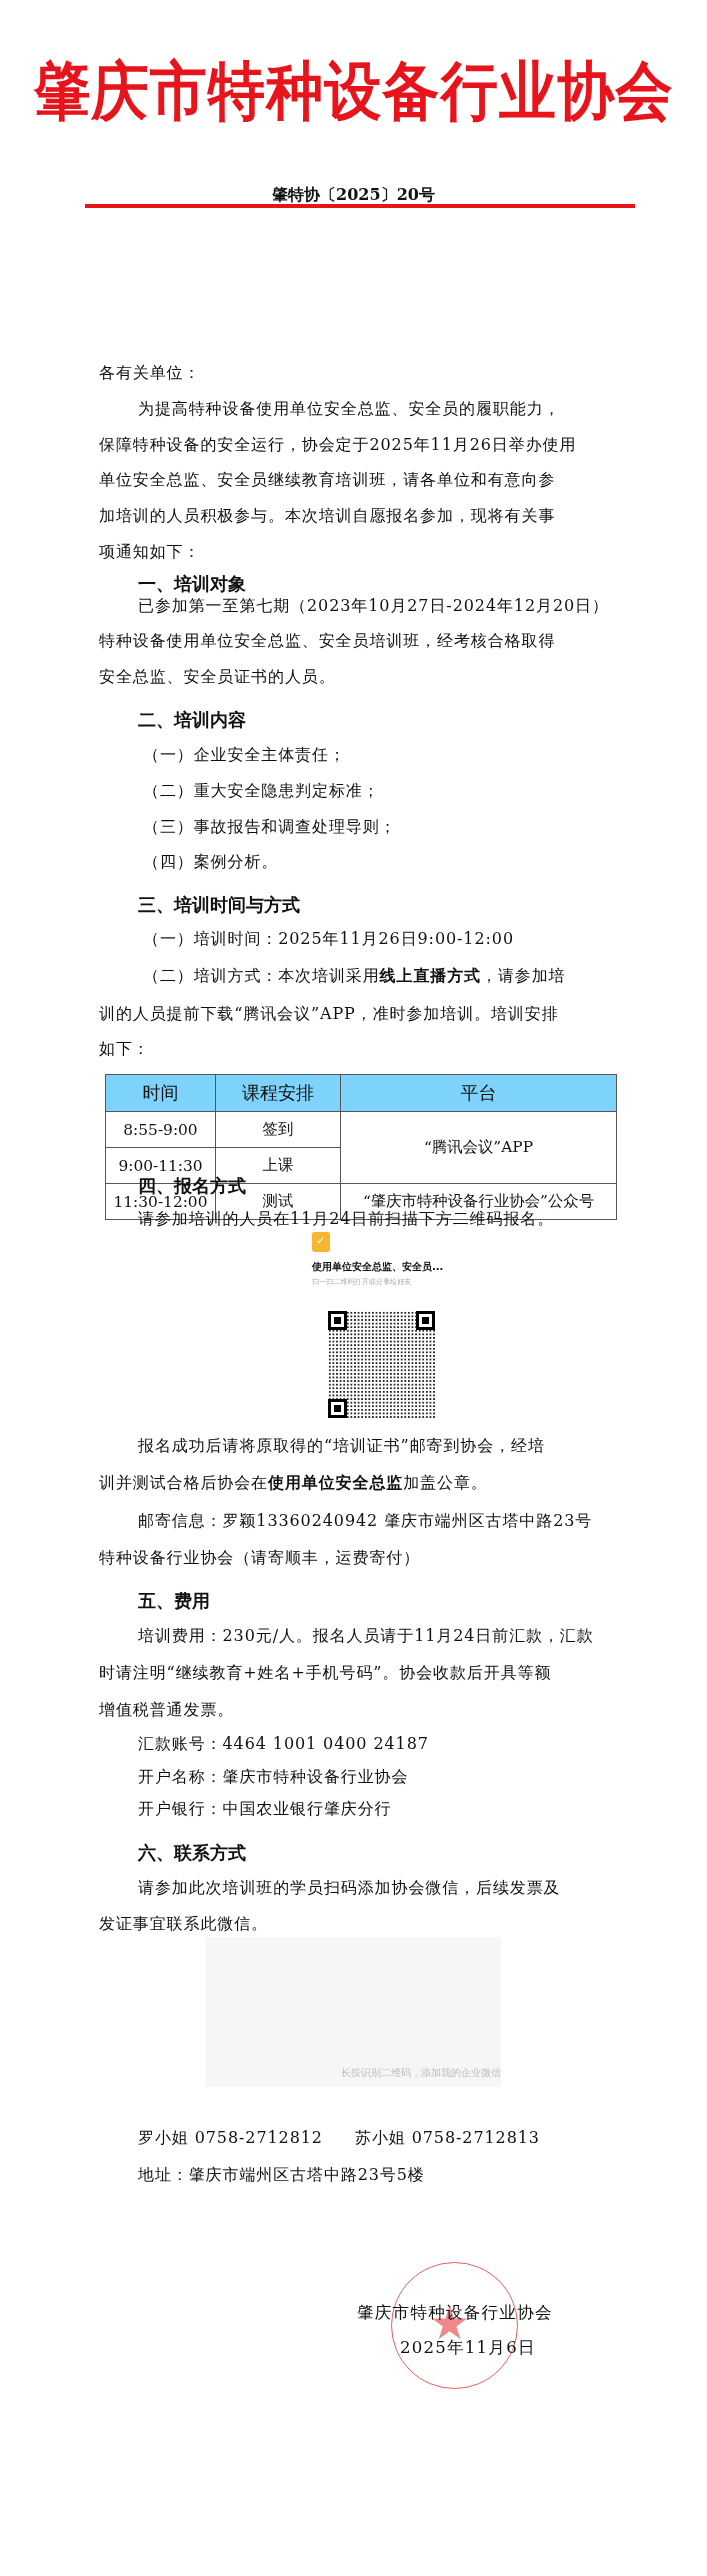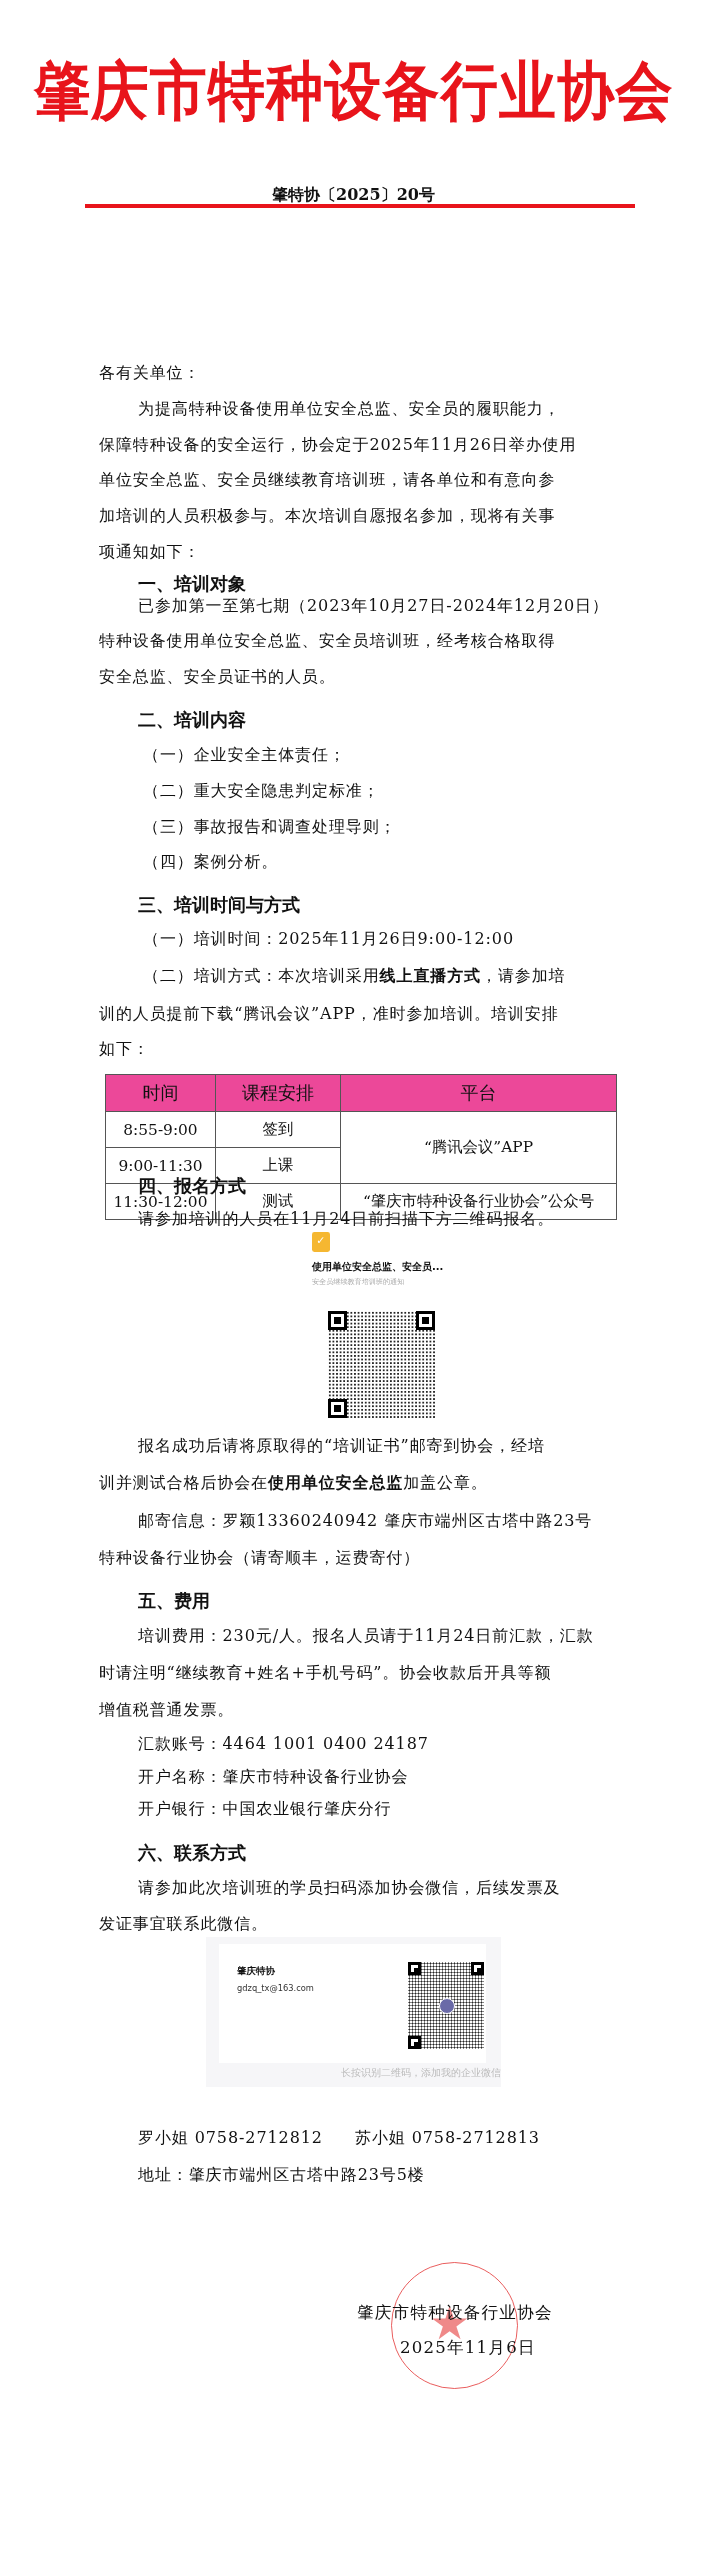--- a/index.html
+++ b/index.html
@@ -12,21 +12,21 @@
   .doc-no { left: 0; width: 707px; top: 185px; text-align: center; font-size: 16px; font-weight: bold; }
   .red-rule { left: 85px; top: 204px; width: 550px; height: 4.2px; background: #e8141b; }
   .doc-title { left: 0; width: 707px; text-align: center; font-size: 26px; font-weight: bold; line-height: 46px; top: 242px; }
   .line { position: absolute; left: 99px; font-size: 16px; white-space: nowrap; letter-spacing: 0.9px; }
   .ind { left: 138px; }
   .ind2 { left: 143px; }
   .h { position: absolute; left: 138px; font-size: 18px; font-weight: bold; font-family: "DejaVu Sans", sans-serif; }
   b.em { font-family: "DejaVu Sans", sans-serif; font-weight: bold; }
   table.sched { position: absolute; left: 105px; top: 1027px; width: 512px; border-collapse: collapse; font-size: 15.4px; }
   table.sched th, table.sched td { border: 0.9px solid #555; text-align: center; }
-  table.sched th { background: #ec4899; height: 34px; font-size: 18px; font-weight: normal; }
+  table.sched th { background: #7dd3fc; height: 34px; font-size: 18px; font-weight: normal; }
   table.sched td { height: 33px; }
   .qr1-wrap { left: 309px; top: 1229px; width: 154px; }
   .qr-icon { width: 18px; height: 20px; background: #f5b731; border-radius: 2.4px; position: relative; }
   .qr-icon::after { content: "\2713"; color: #fff; position: absolute; left: 4.2px; top: 2.4px; font-size: 10.7px; font-family: "DejaVu Sans", sans-serif; }
   .qr-title { font-family: "DejaVu Sans", sans-serif; font-weight: bold; font-size: 10px; margin-top: 8.3px; white-space: nowrap; }
   .qr-sub { font-family: "DejaVu Sans", sans-serif; font-size: 7.1px; color: #aaa; margin-top: 2.4px; white-space: nowrap; }
   .qr { position: relative; background: #fff; }
   .qr .finder { position: absolute; width: 13px; height: 13px; border: 3.6px solid #000; background: #fff; }
   .qr .finder::after { content: ""; position: absolute; left: 3px; top: 3px; width: 7.1px; height: 7.1px; background: #000; }
   .qr .dots { position: absolute; background-image: radial-gradient(#000 45%, transparent 50%); background-size: 3.6px 3.6px; opacity: 0.85; }
@@ -100,21 +100,21 @@
     </tr>
   </tbody>
 </table>
 
 <div class="h" style="top:1174px">四、报名方式</div>
 <div class="line ind" style="top:1209px">请参加培训的人员在11月24日前扫描下方二维码报名。</div>
 
 <div class="abs qr1-wrap" style="left:312px; top:1232px">
   <div class="qr-icon"></div>
   <div class="qr-title">使用单位安全总监、安全员...</div>
-  <div class="qr-sub">安全员继续教育培训班的通知</div>
+  <div class="qr-sub">扫一扫二维码打开或分享给好友</div>
   <div class="qr" style="width:107px; height:107px; margin-top:24px; margin-left:16px;">
     <div class="dots" style="left:0; top:0; width:107px; height:107px;"></div>
     <div class="finder" style="left:0; top:0"></div>
     <div class="finder" style="right:0; top:0"></div>
     <div class="finder" style="left:0; bottom:0"></div>
   </div>
 </div>
 
 <div class="line ind" style="top:1436px">报名成功后请将原取得的“培训证书”邮寄到协会，经培</div>
 <div class="line" style="top:1473px">
@@ -129,31 +129,20 @@
 <div class="line" style="top:1700px">增值税普通发票。</div>
 <div class="line ind" style="top:1734px">汇款账号：4464 1001 0400 24187</div>
 <div class="line ind" style="top:1767px">开户名称：肇庆市特种设备行业协会</div>
 <div class="line ind" style="top:1799px">开户银行：中国农业银行肇庆分行</div>
 
 <div class="h" style="top:1841px">六、联系方式</div>
 <div class="line ind" style="top:1878px">请参加此次培训班的学员扫码添加协会微信，后续发票及</div>
 <div class="line" style="top:1914px">发证事宜联系此微信。</div>
 
 <div class="abs card" style="top:1935px; top:1937px;">
-  <div class="card-inner">
-    <div class="card-name">肇庆特协</div>
-    <div class="card-mail">gdzq_tx@163.com</div>
-    <div class="qr" style="position:absolute; left:189px; top:18px; width:76px; height:87px;">
-      <div class="dots" style="left:0; top:0; width:76px; height:87px; background-size:3px 3px;"></div>
-      <div class="finder" style="left:0; top:0; width:7.1px; height:7.1px; border-width:3px;"></div>
-      <div class="finder" style="right:0; top:0; width:7.1px; height:7.1px; border-width:3px;"></div>
-      <div class="finder" style="left:0; bottom:0; width:7.1px; height:7.1px; border-width:3px;"></div>
-      <div style="position:absolute; left:31px; top:36px; width:14.3px; height:14.3px; border-radius:50%; background:#6a6aa8; border:1.8px solid #fff;"></div>
-    </div>
-  </div>
   <div class="card-foot">长按识别二维码，添加我的企业微信</div>
 </div>
 
 <div class="line ind" style="top:2128px">罗小姐  0758-2712812</div>
 <div class="line" style="left:355px; top:2128px">苏小姐  0758-2712813</div>
 <div class="line ind" style="top:2165px">地址：肇庆市端州区古塔中路23号5楼</div>
 
 <div class="abs seal">
   <div class="seal-star">★</div>
 </div>

